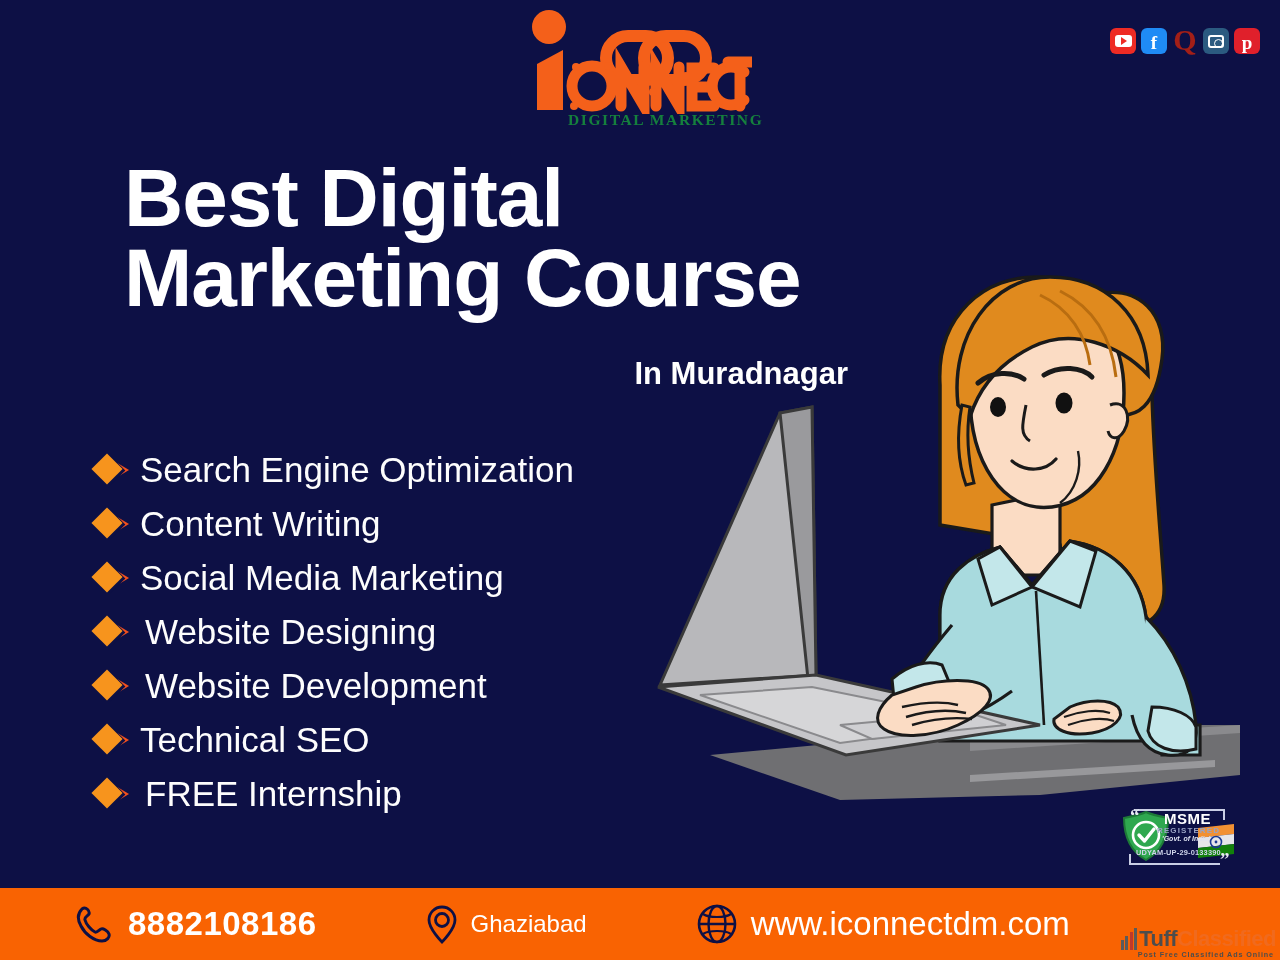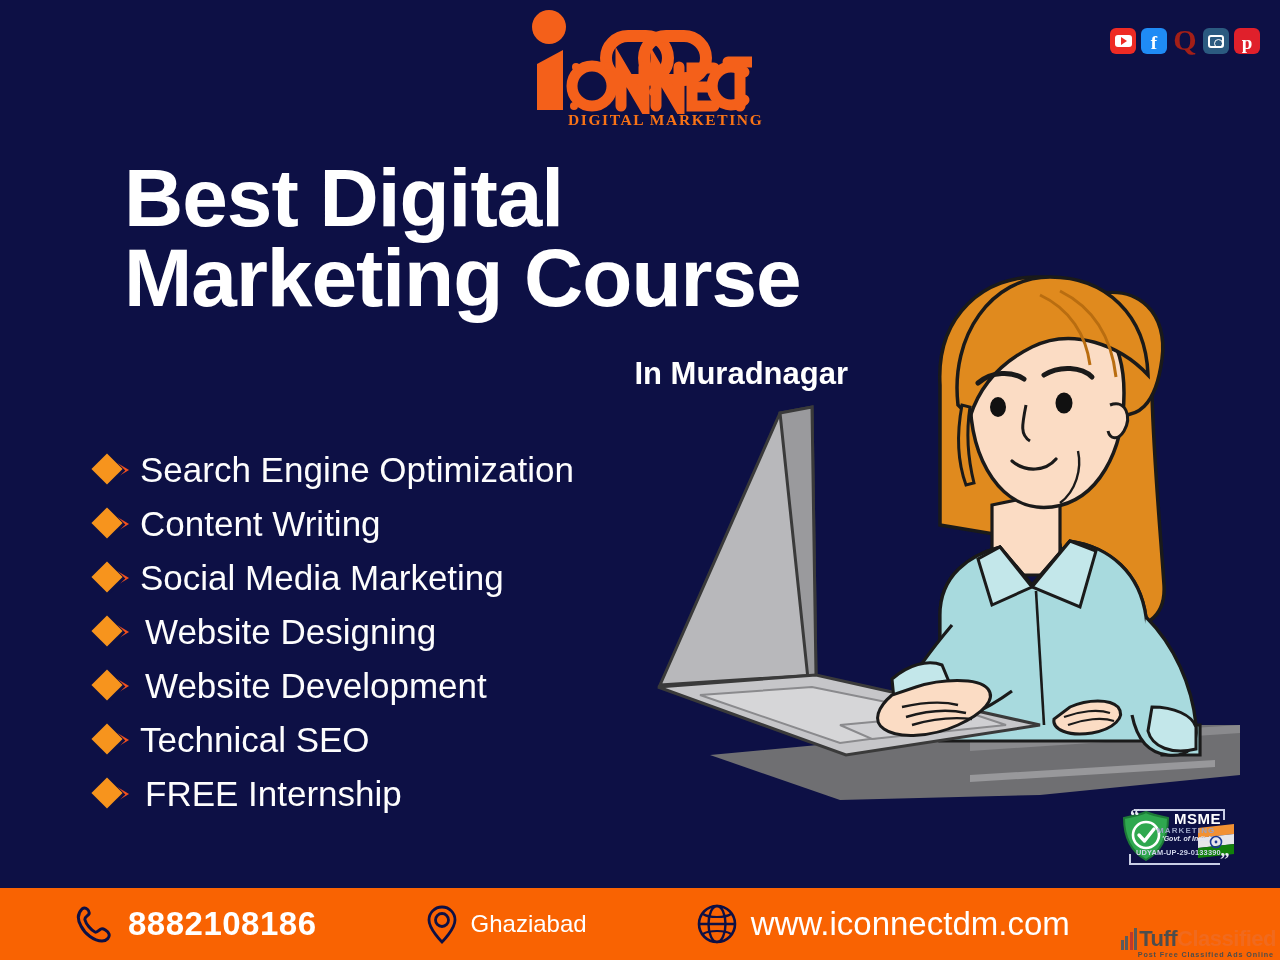--- a/index.html
+++ b/index.html
@@ -20,21 +20,21 @@
   
   .logo-wrap {
     position:absolute; left:520px; top:6px;
     width:232px; height:124px;
   }
   .logo-mark { position:absolute; left:0; top:0; }
   .logo-sub {
     position:absolute; left:48px; top:105px;
     font-family:"Liberation Serif", serif;
     font-weight:bold; font-size:15.5px;
-    letter-spacing:1.6px; color:#f97316;
+    letter-spacing:1.6px; color:#15803d;
     white-space:nowrap;
   }
 
   
   .social-row {
     position:absolute; right:20px; top:28px;
     display:flex; align-items:center; gap:5px;
   }
   .soc {
     width:26px; height:26px; border-radius:6px;
@@ -132,21 +132,21 @@
 
   
   .illus { position:absolute; left:640px; top:255px; }
 
   
   .msme {
     position:absolute; left:1112px; top:798px;
     width:130px; height:76px;
   }
   .msme-txt-main {
-    position:absolute; left:62px; top:12px;
+    position:absolute; left:52px; top:12px;
     color:#fff; font-weight:bold; font-size:15px; letter-spacing:0.5px;
   }
   .msme-txt-reg {
     position:absolute; left:45px; top:28px;
     color:#9aa3c4; font-weight:bold; font-size:8px; letter-spacing:1.1px;
   }
   .msme-txt-govt {
     position:absolute; left:50px; top:37px;
     color:#dfe3f1; font-weight:bold; font-size:7px; font-style:italic;
   }
@@ -416,21 +416,21 @@
       </g>
 
       <path d="M12 20 C22 18 30 16 34 14 C38 16 46 18 56 20
                C56 40 48 54 34 62 C20 54 12 40 12 20 Z" fill="#2fa84f" stroke="#1d7a37" stroke-width="2"></path>
       <circle cx="34" cy="37" r="13" fill="none" stroke="#ffffff" stroke-width="2.6"></circle>
       <path d="M27 37 L32.5 43 L42 31" fill="none" stroke="#ffffff" stroke-width="3.4" stroke-linecap="round" stroke-linejoin="round"></path>
     </svg>
     <span class="qmark" style="left:18px; top:8px;">“</span>
     <span class="qmark" style="left:108px; top:52px;">”</span>
     <span class="msme-txt-main">MSME</span>
-    <span class="msme-txt-reg">MARKETING</span>
+    <span class="msme-txt-reg">REGISTERED</span>
     <span class="msme-txt-govt">'Govt. of India'</span>
     <span class="msme-txt-udyam">UDYAM-UP-29-0133390</span>
   </div>
 
   <div class="footer">
 
     <div class="fitem" style="margin-left:74px;">
       <svg width="40" height="42" viewBox="0 0 40 42" style="margin-right:14px;">
         <path d="M8 6 C4 10 3 16 7 23 C11 31 20 38 28 38 C33 38 36 34 35 31
                  C34 28 29 25 27 26 C25 27 23 30 21 29 C17 27 12 21 11 17

